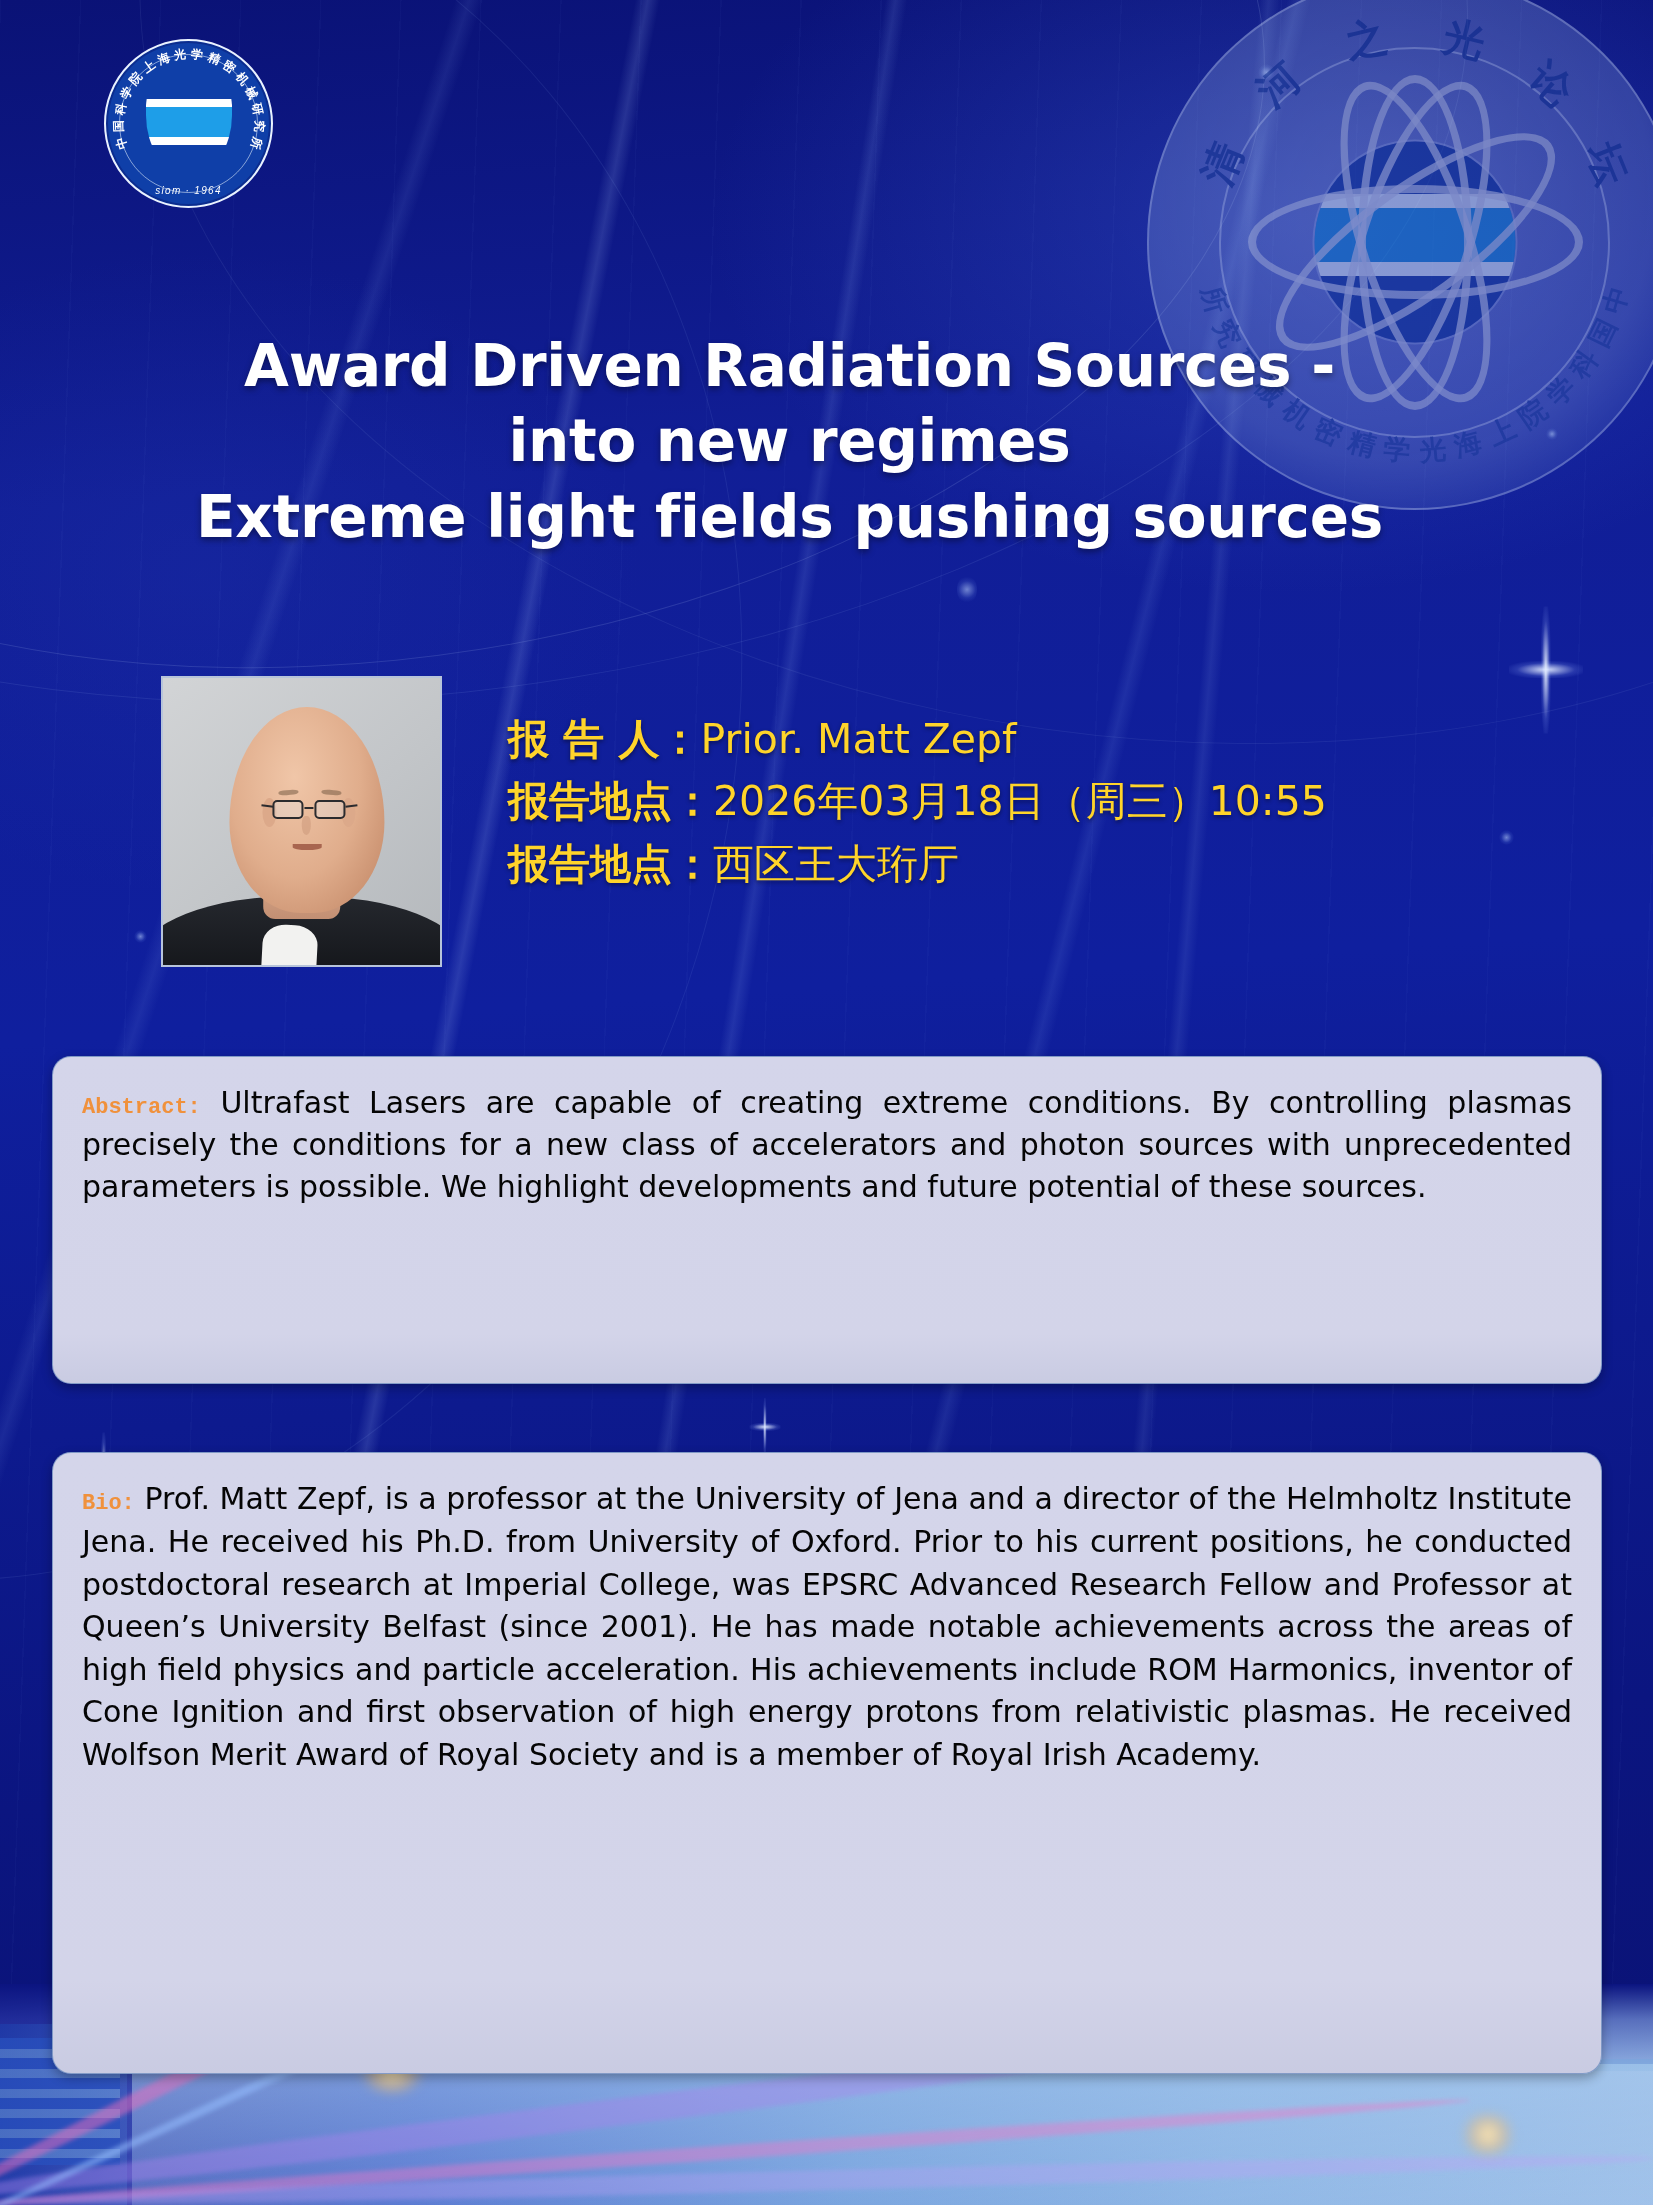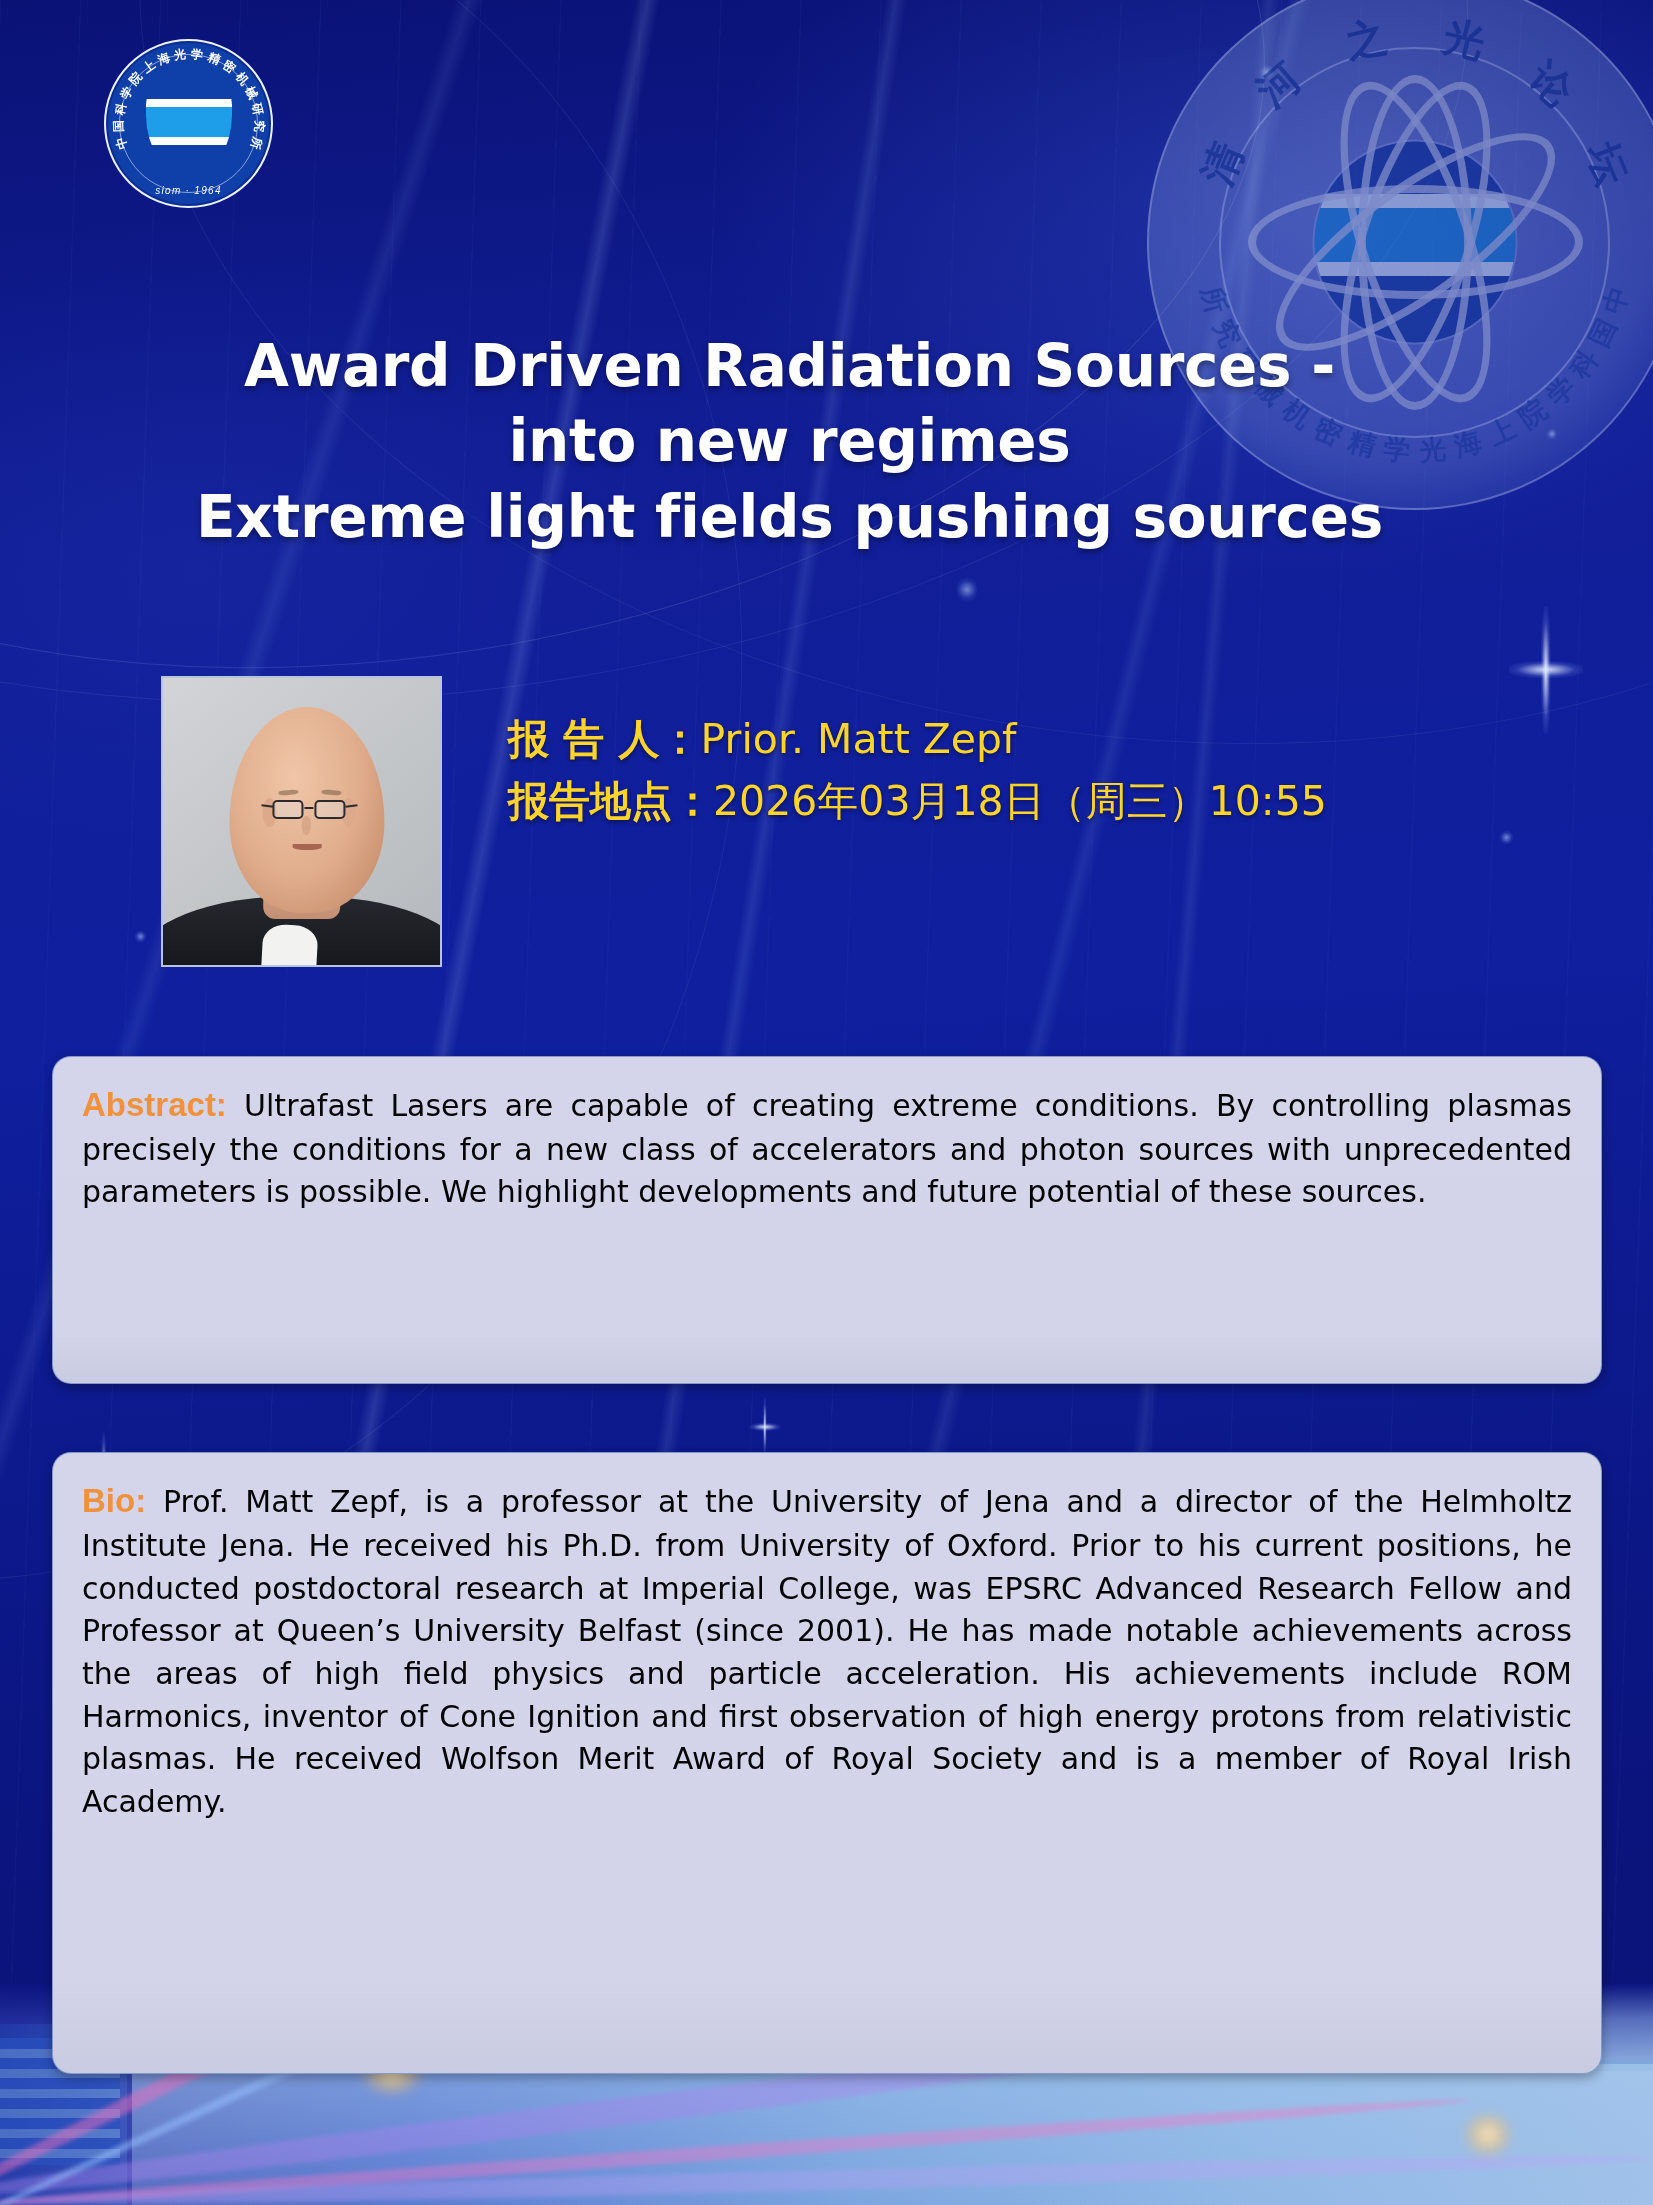--- a/index.html
+++ b/index.html
@@ -246,22 +246,22 @@
   .panel-abstract{ left:52px; top:1056px; width:1550px; height:328px; }
   .panel-bio{      left:52px; top:1452px; width:1550px; height:622px; }
   .ptext{
     color:#050505; font-size:30px; line-height:1.40;
     text-align:justify; text-justify:inter-word;
     font-family:"DejaVu Sans", sans-serif;
     hyphens:none;
   }
   .ptext-bio{ font-size:30px; line-height:1.42; }
   .plabel{
-    color:#f0913c; font-weight:bold; font-size:33px;
-    font-family:Liberation Sans, sans-serif;
+    color:#f0913c; font-weight:bold; font-size:22px;
+    font-family:Liberation Mono, monospace;
   }
 </style>
 </head>
 <body>
 
 <div id="poster">
 
   <div class="grid-faint"></div>
   <div class="streaks"></div>
   <div class="arcs">
@@ -389,20 +389,23 @@
     </div>
   </div>
 
   <div class="info">
     <div class="info-row">
       <span class="info-label">报 告 人：</span><span class="info-value">Prior. Matt Zepf</span>
     </div>
     <div class="info-row">
       <span class="info-label">报告地点：</span><span class="info-value">2026年03月18日（周三）10:55</span>
     </div>
+    <div class="info-row">
+      <span class="info-label">报告地点：</span><span class="info-value">西区王大珩厅</span>
+    </div>
   </div>
 
   <div class="panel panel-abstract">
     <div class="ptext">
       <span class="plabel">Abstract:</span><span> Ultrafast Lasers are capable of creating extreme conditions. By controlling plasmas precisely the conditions for a new class of accelerators and photon sources with unprecedented parameters is possible. We highlight developments and future potential of these sources.</span>
     </div>
   </div>
 
   <div class="panel panel-bio">
     <div class="ptext ptext-bio">

